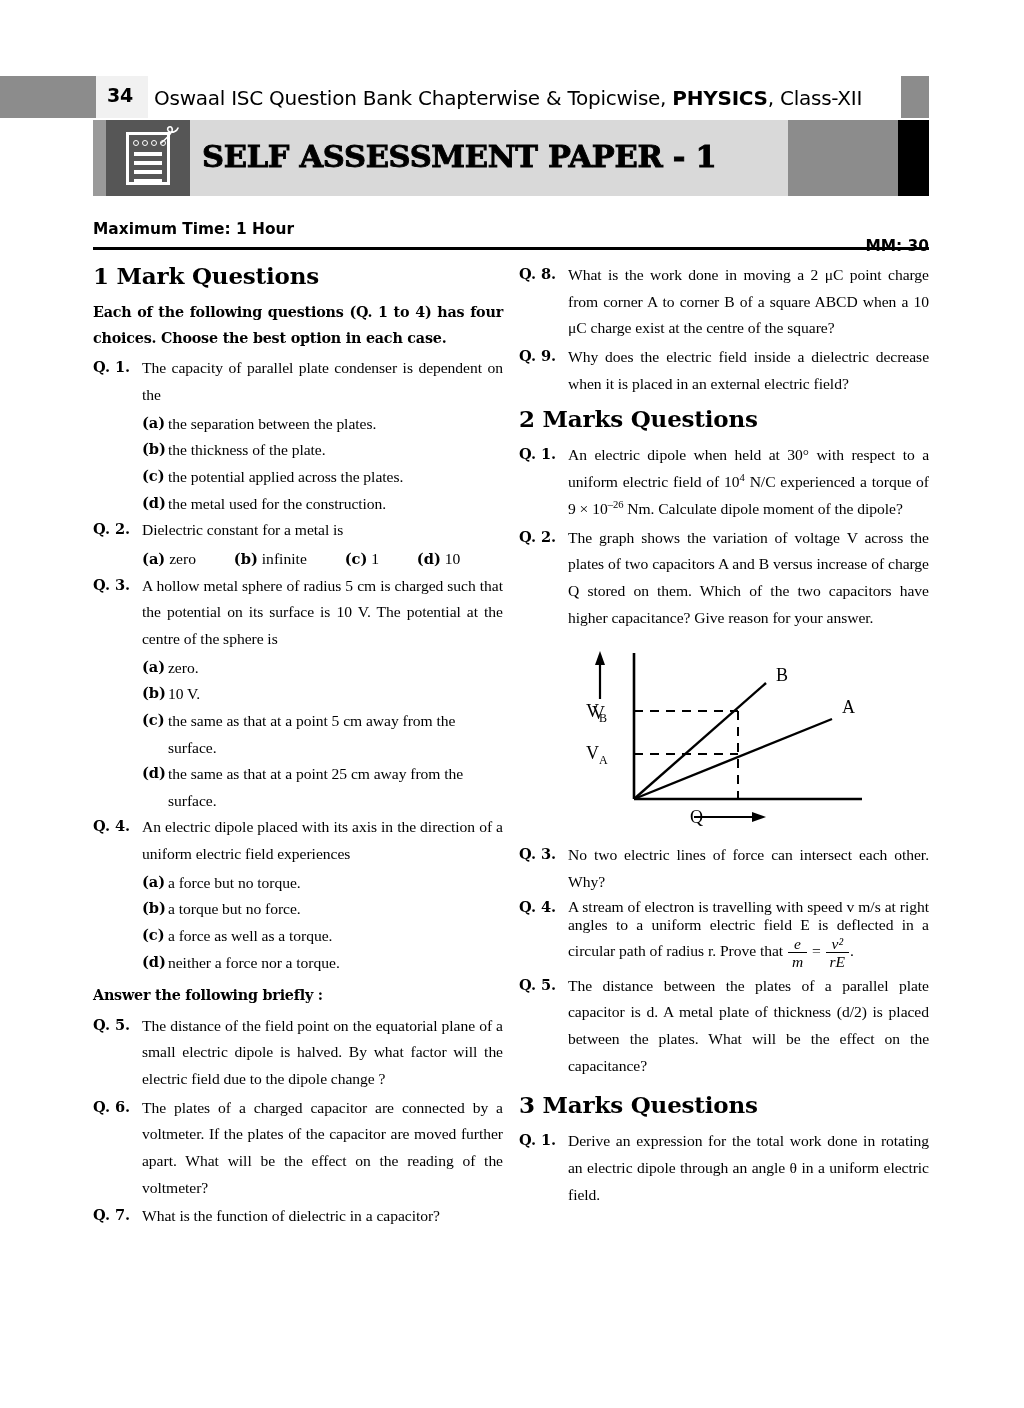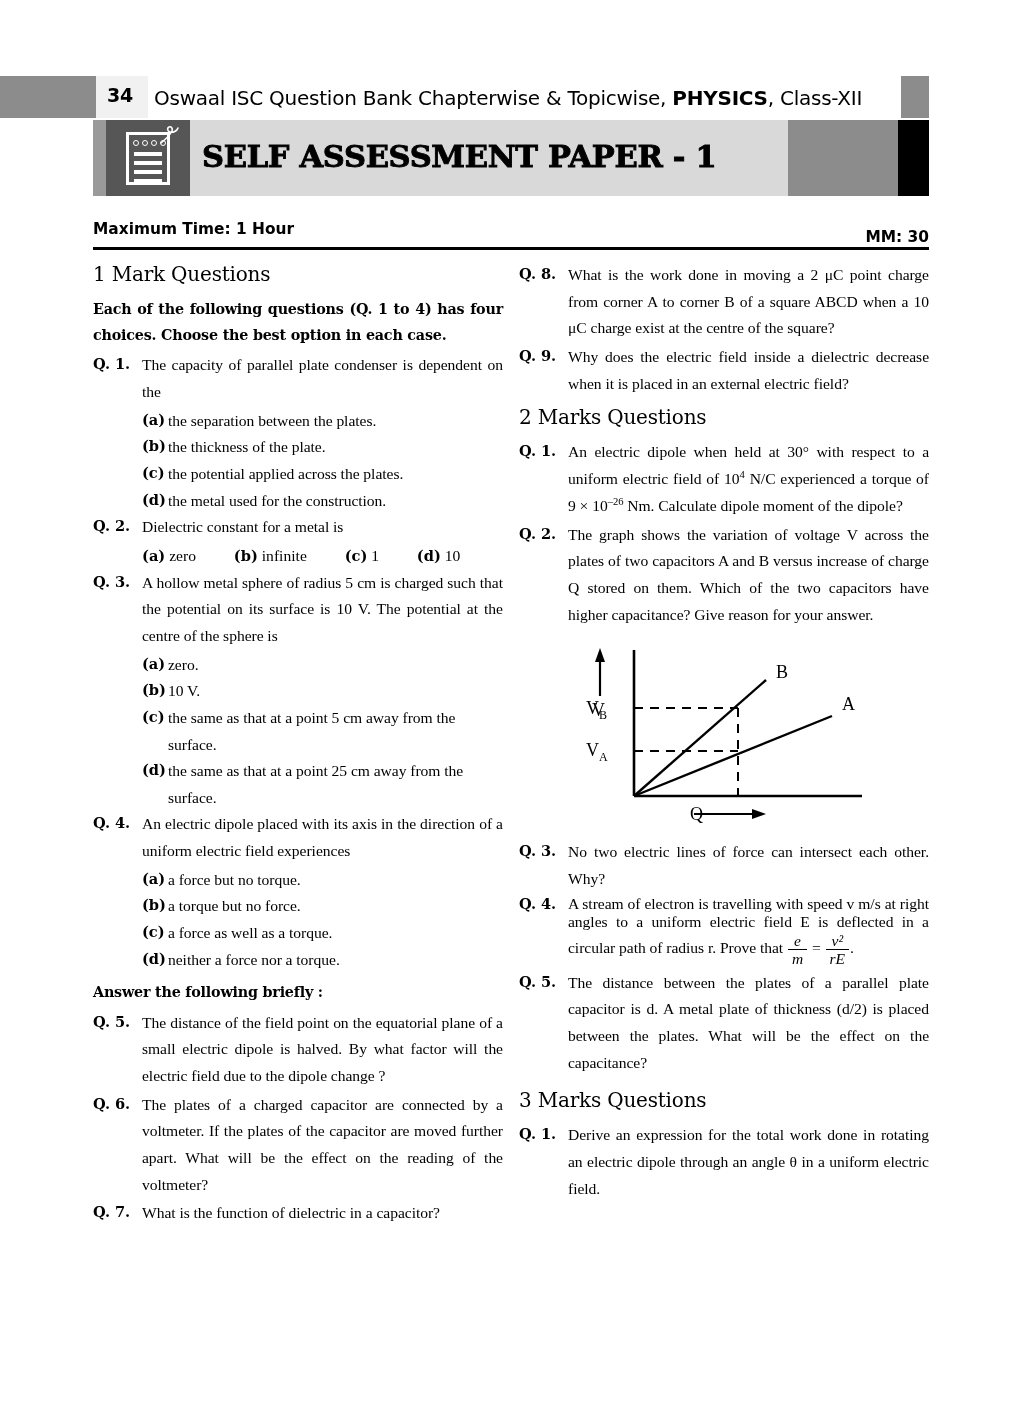--- a/index.html
+++ b/index.html
@@ -138,41 +138,41 @@
   
   .meta-row {
     position: absolute;
     left: 93px; top: 220px;
     width: 836px;
     font-family: "DejaVu Sans", sans-serif;
     font-weight: bold;
     font-size: 15.4px;
   }
   .meta-left { position: absolute; left: 0; top: 0; }
-  .meta-right { position: absolute; right: 0; top: 8px; text-align: center; }
+  .meta-right { position: absolute; right: 0; top: 17px; text-align: center; }
   .meta-rule {
     position: absolute;
     left: 93px; top: 247px;
     width: 836px; height: 2.5px;
     background: #000;
   }
 
   
   .col {
     position: absolute;
     top: 262px;
     width: 410px;
   }
   .col-left { left: 93px; }
   .col-right { left: 519px; }
 
   .sec-head {
     font-family: "DejaVu Serif", serif;
-    font-weight: normal;
-    font-size: 20px;
+    font-weight: bold;
+    font-size: 23px;
     margin: 0 0 10px 0;
     letter-spacing: -0.2px;
   }
   .instr {
     font-family: "DejaVu Serif", serif;
     font-weight: bold;
     font-size: 14.3px;
     line-height: 1.83;
     text-align: justify;
     margin: 0 0 4px 0;

